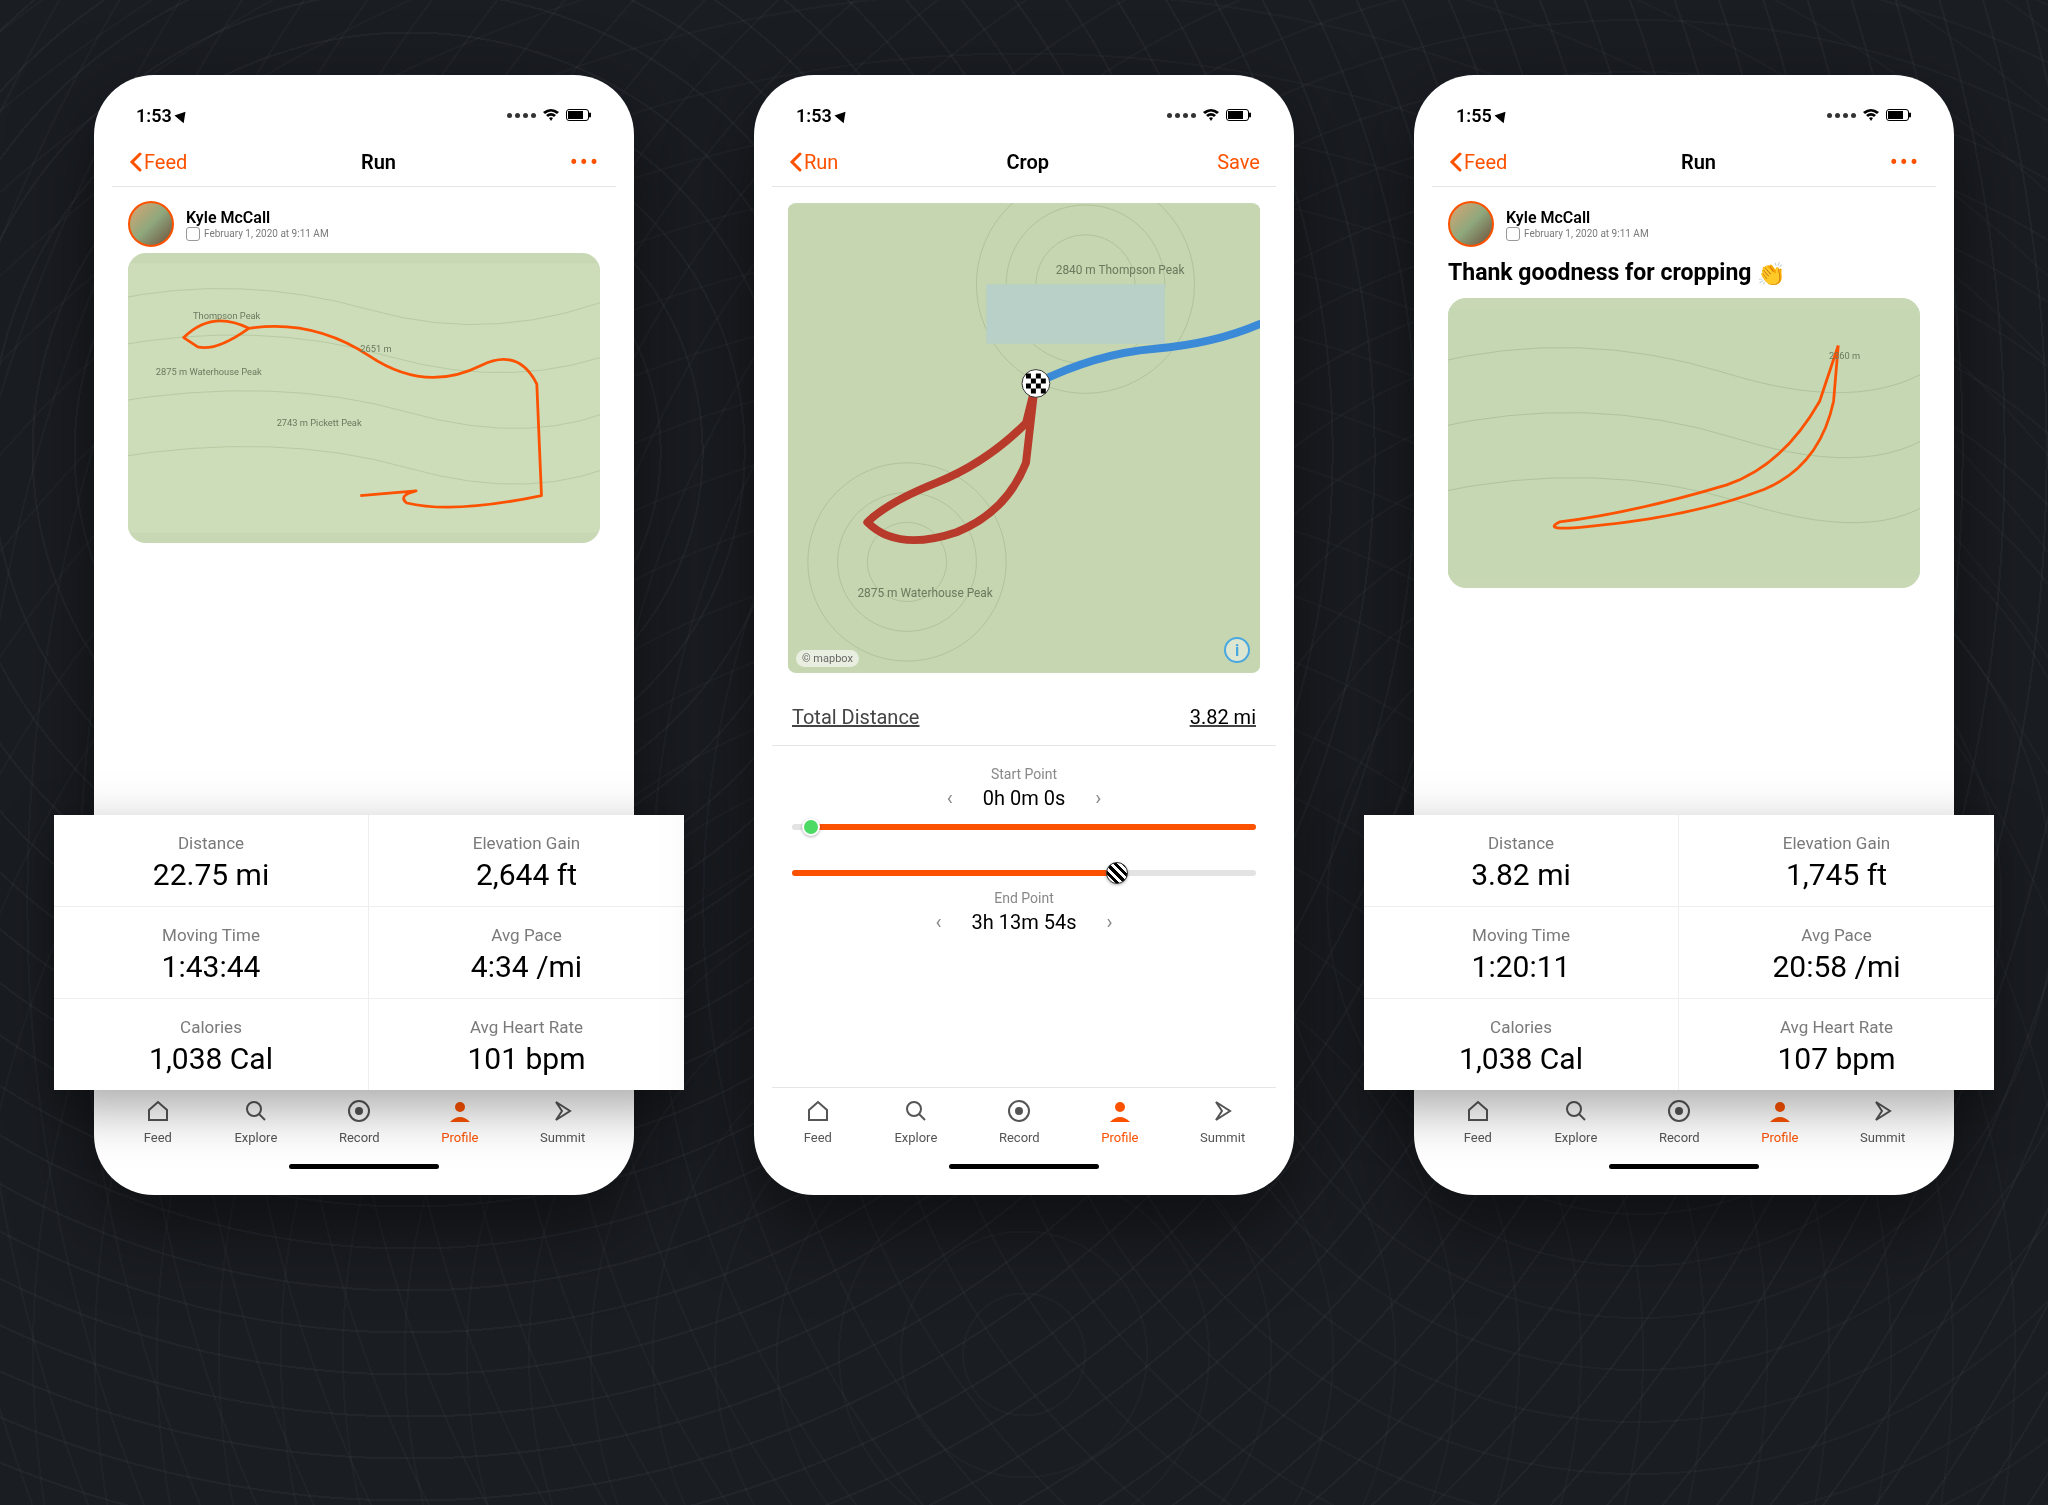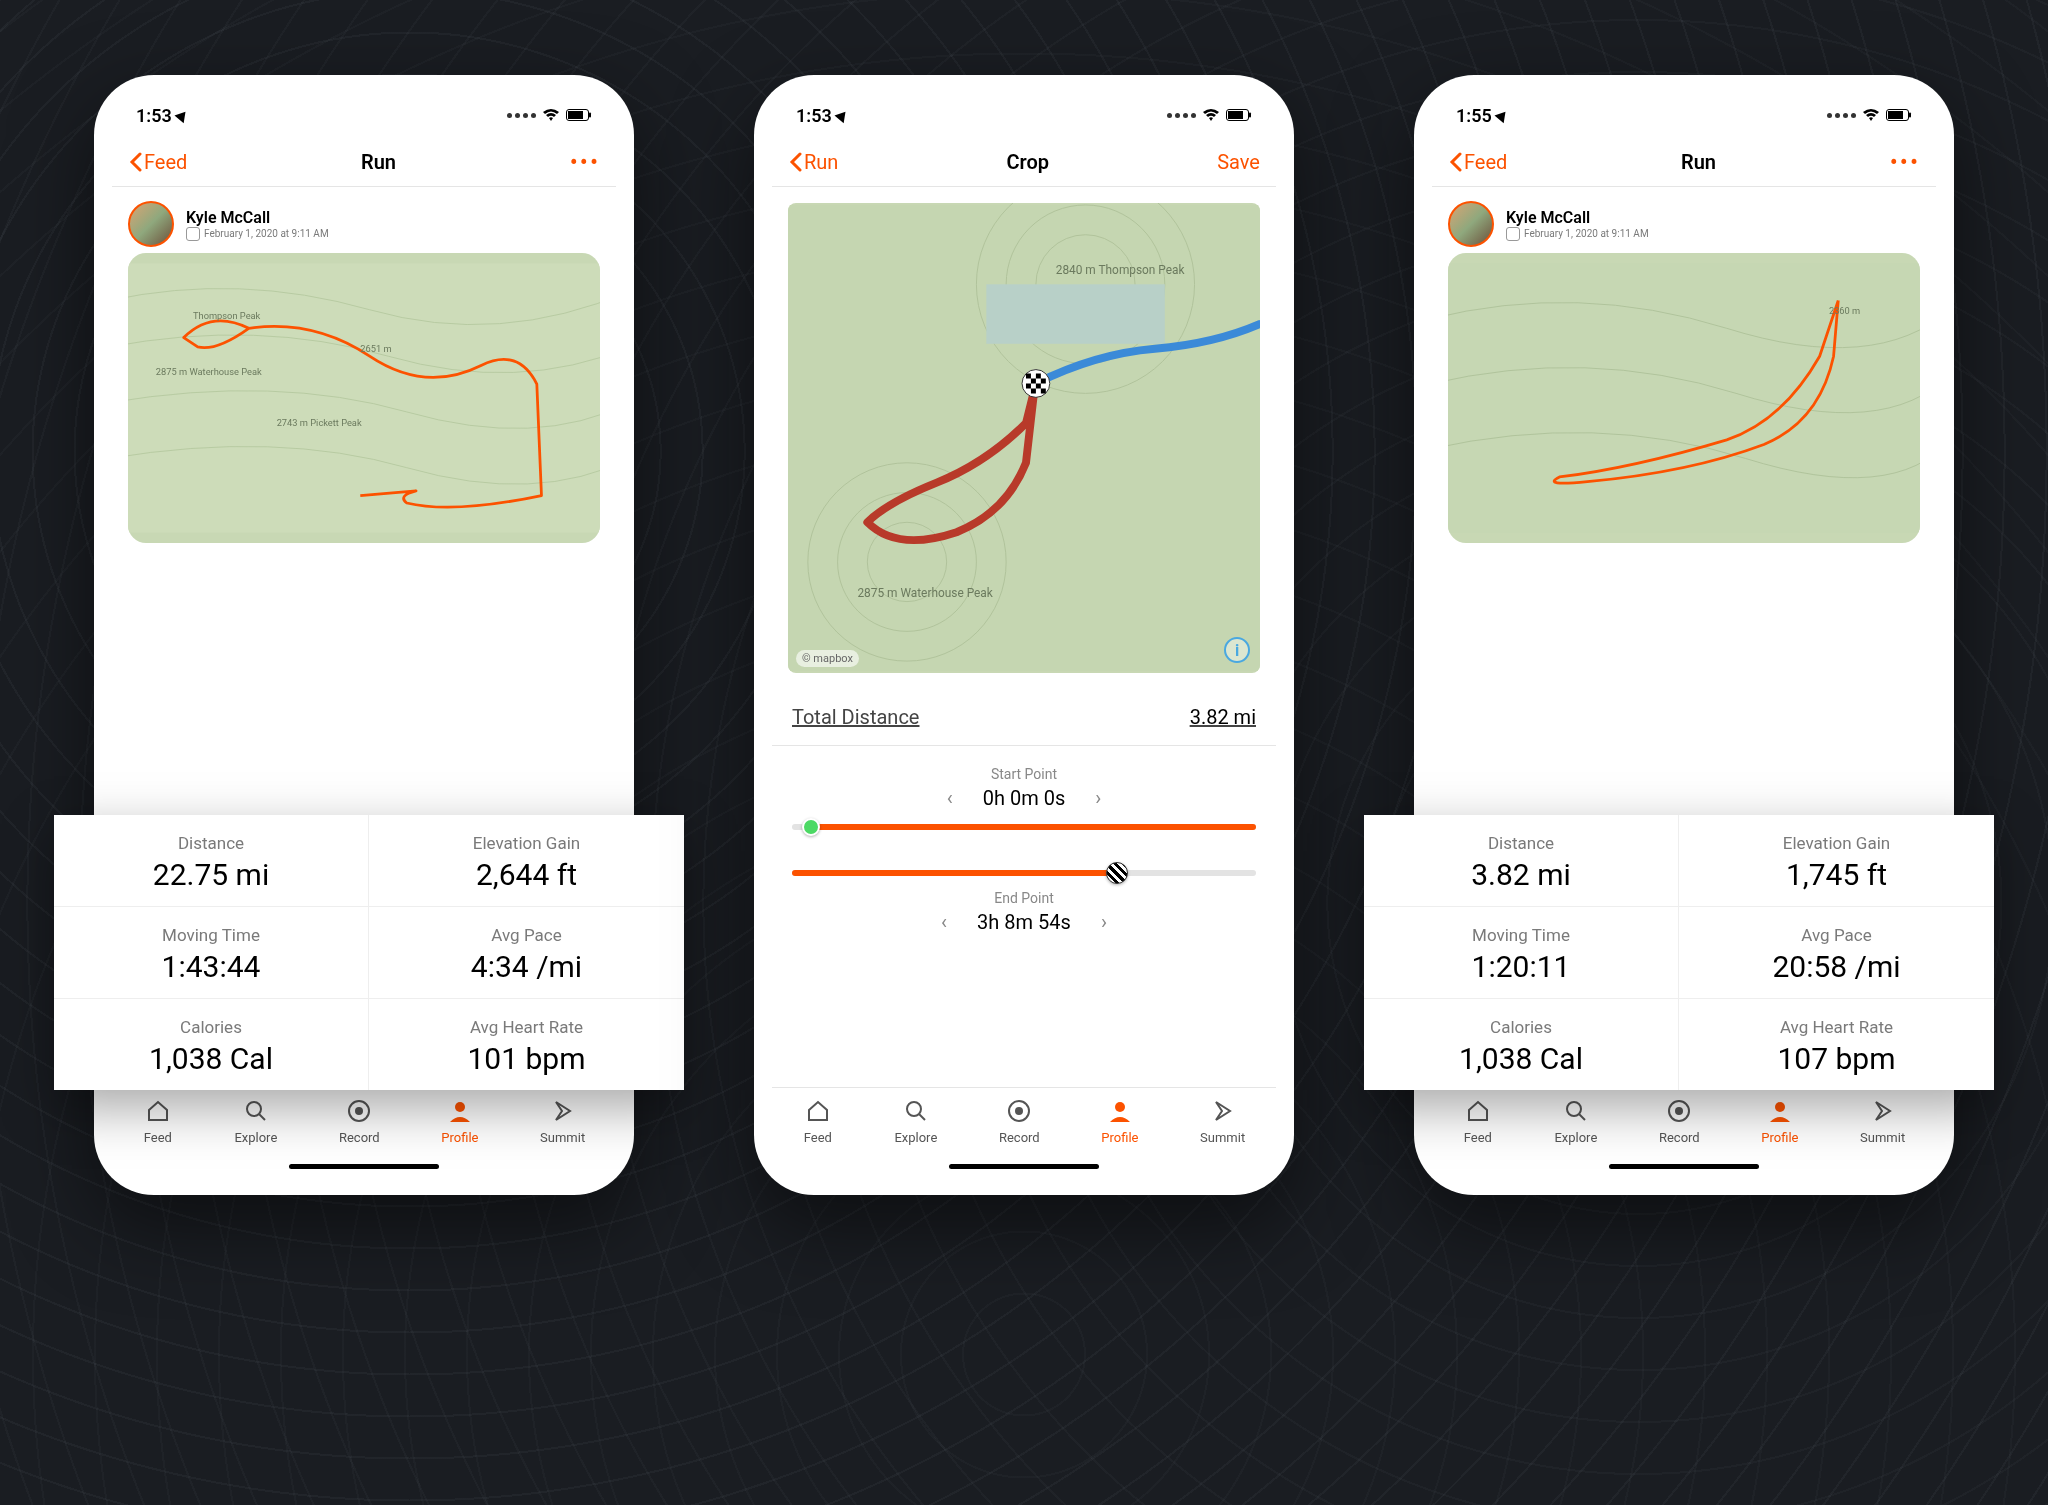--- a/index.html
+++ b/index.html
@@ -401,21 +401,21 @@
         </div>
 
         <div class="slider-group" style="margin-top:8px;">
           <div class="slider-track">
             <div class="slider-fill" style="left:0; right:30%"></div>
             <div class="slider-knob end" style="left:70%"></div>
           </div>
           <div class="lbl" style="margin-top:14px;">End Point</div>
           <div class="timeline">
             <span class="chev">‹</span>
-            <span>3h 8m 54s</span>
+            <span>3h 13m 54s</span>
             <span class="chev">›</span>
           </div>
         </div>
       </div>
 
       <div class="tabbar">
         <div class="tab">
             <span class="ico">
               <svg width="26" height="26" viewBox="0 0 26 26">
                 <path d="M4 12 L13 4 L22 12 V22 H4 Z" fill="none" stroke="#555" stroke-width="2"></path>
@@ -504,20 +504,21 @@
         <div class="avatar"></div>
         <div class="userinfo">
           <div class="name">Kyle McCall</div>
           <div class="date">
               <span class="dateicon"></span>
               <span>February 1, 2020 at 9:11 AM</span>
             </div>
         </div>
       </div>
 
+      <div class="activity-title"><span>Thank goodness for cropping </span><span class="emoji">👏</span></div>
 
       <div class="map">
         <svg viewBox="0 0 508 290">
           <rect width="508" height="290" fill="#c6d7b3"></rect>
           <g stroke="#aec199" stroke-width="1" fill="none">
             <path d="M-20 60 Q140 20 300 70 T540 50"></path>
             <path d="M-20 130 Q150 90 310 140 T540 120"></path>
             <path d="M-20 200 Q160 160 320 210 T540 190"></path>
           </g>
           <path d="M420 40 L400 100 Q360 170 300 190 Q200 220 120 230 Q100 240 150 235 Q260 225 340 195 Q400 170 415 100 L420 40" stroke="#fc5200" stroke-width="3" fill="none" stroke-linejoin="round"></path>

